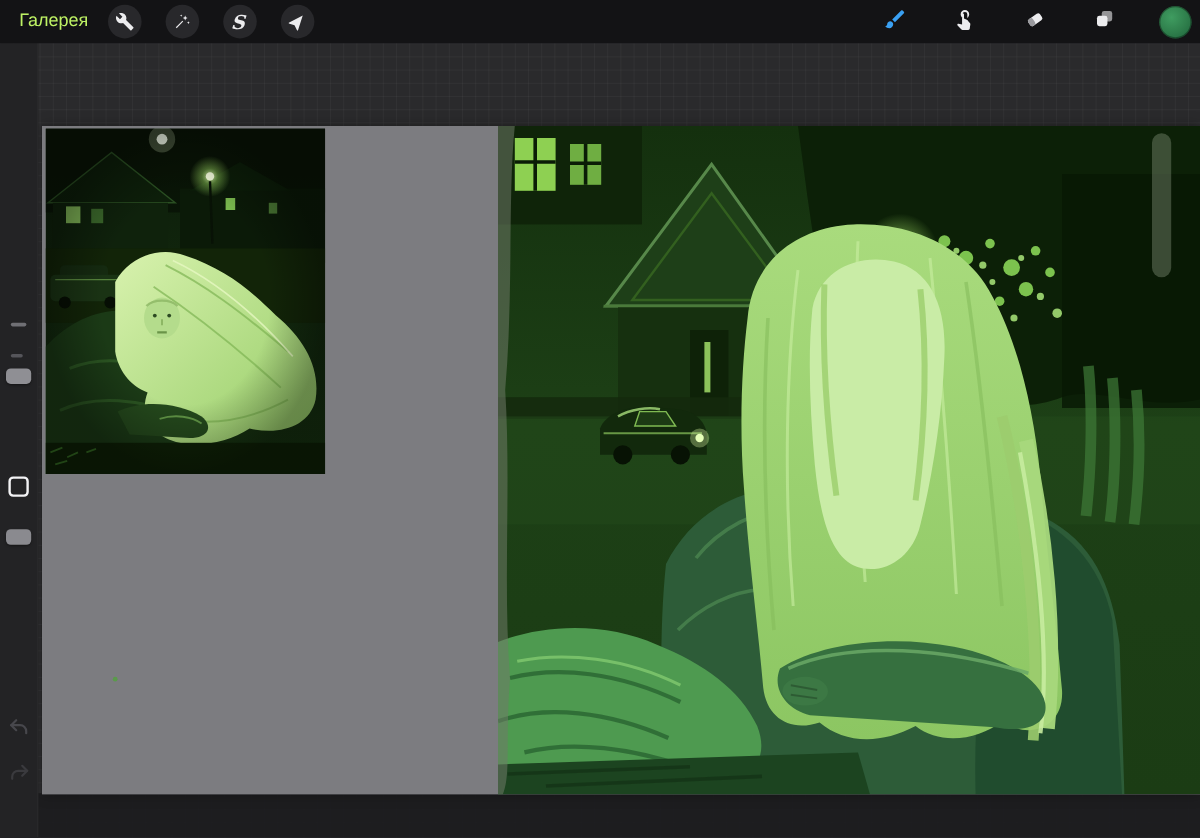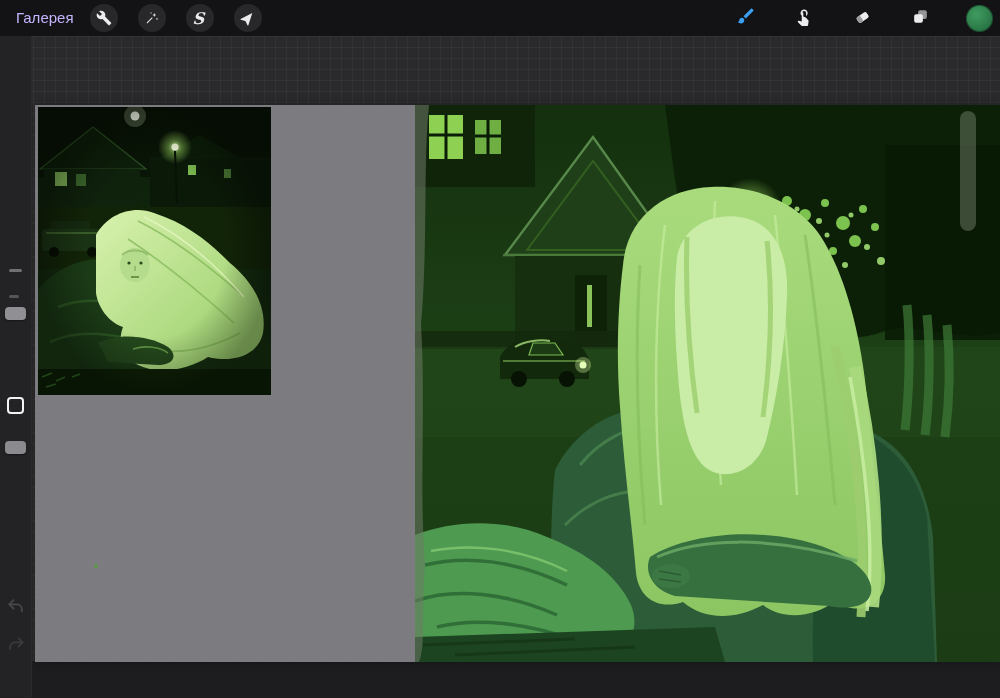--- a/index.html
+++ b/index.html
@@ -11,21 +11,21 @@
   }
   *{margin:0;padding:0;box-sizing:border-box;}
   html,body{width:1000px;height:698px;overflow:hidden;background:#1a1a1c;
     font-family:"Liberation Sans",sans-serif;}
   .app{position:relative;width:1000px;height:698px;}
 
   
   .topbar{position:absolute;top:0;left:0;width:1000px;height:36px;
     background:var(--topbar-bg);z-index:30;}
   .gallery-label{position:absolute;left:16px;top:0;height:36px;line-height:36px;
-    color:#c4b5fd;font-size:15px;cursor:default;}
+    color:#bef264;font-size:15px;cursor:default;}
   .tool-btn{position:absolute;top:4px;width:28px;height:28px;border-radius:50%;
     background:var(--button-bg);display:flex;align-items:center;justify-content:center;
     color:var(--icon-color);}
   .tool-btn svg{display:block;}
   .flat-btn{position:absolute;top:5px;width:26px;height:26px;display:flex;
     align-items:center;justify-content:center;color:var(--icon-color);}
   .sel-glyph{font-size:16px;font-weight:bold;font-style:italic;
     font-family:"DejaVu Serif",serif;transform:skewX(-6deg);}
   .color-swatch{position:absolute;top:5px;right:7px;width:27px;height:27px;border-radius:50%;
     background:radial-gradient(circle at 38% 35%, #3f9c60 0%, var(--swatch-green) 55%, #1c623a 100%);

